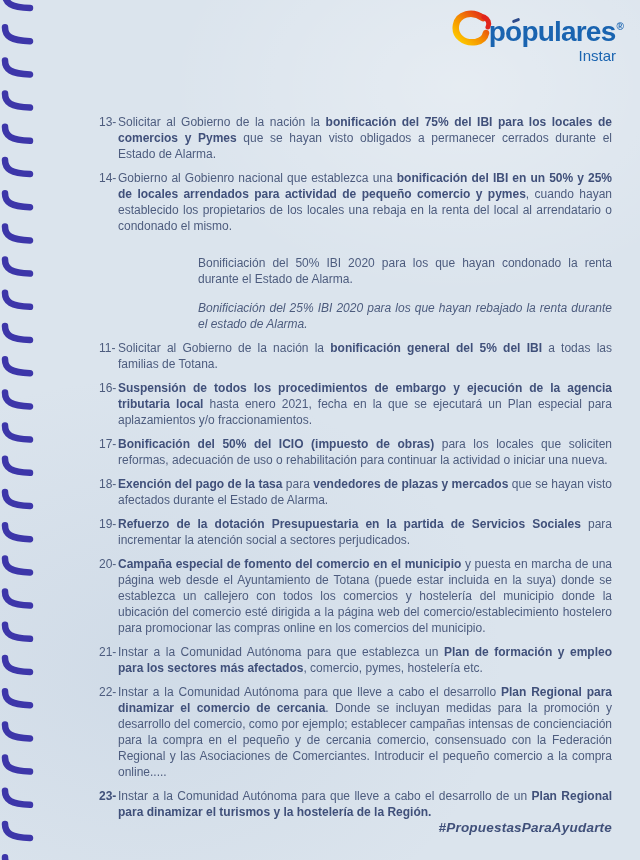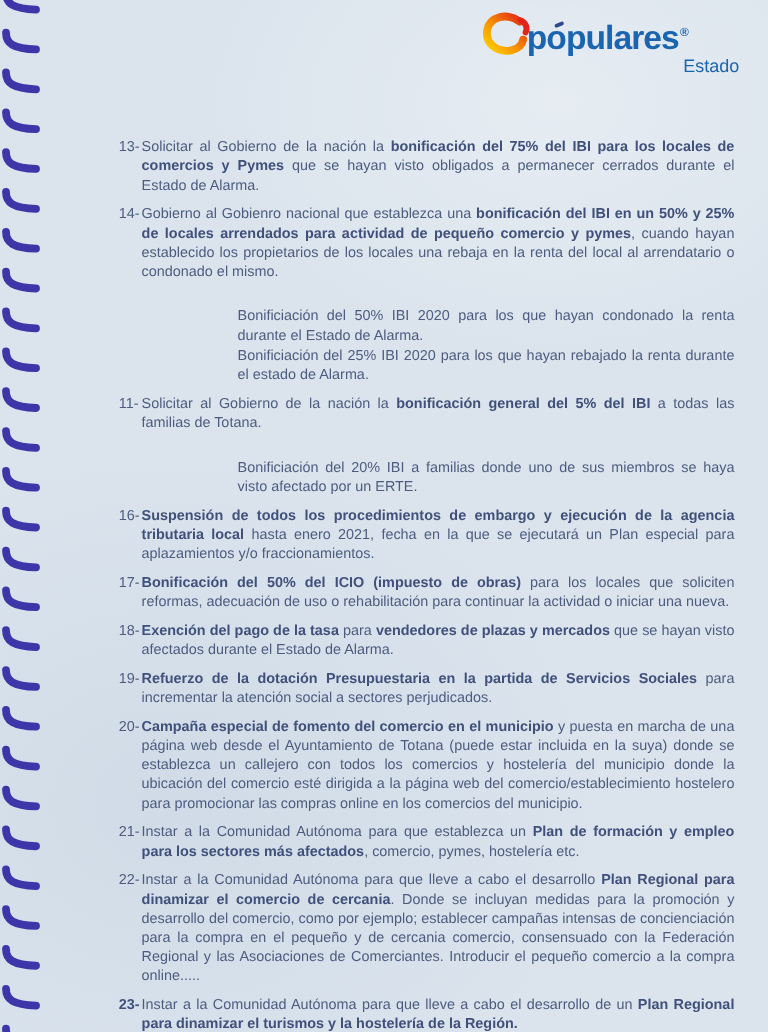--- a/index.html
+++ b/index.html
@@ -6,33 +6,33 @@
   body{
     width:640px;height:860px;position:relative;overflow:hidden;
     font-family:"Liberation Sans", sans-serif;
     background:
       radial-gradient(ellipse 420px 300px at 72% 10%, rgba(255,255,255,0.30), rgba(255,255,255,0) 70%),
       radial-gradient(ellipse 520px 420px at 22% 78%, rgba(150,172,200,0.16), rgba(150,172,200,0) 70%),
       var(--bg,#dbe4ed);
   }
   .spiral{position:absolute;left:0;top:0;pointer-events:none;}
   .logo-wrap{position:absolute;top:14px;right:18px;width:220px;}
-  .logo-row{display:flex;align-items:center;}
+  .logo-row{display:flex;align-items:center;justify-content:flex-end;}
   .gaviota{flex:0 0 auto;margin-right:-5px;margin-top:-4px;}
   .brand{font-size:28px;font-weight:bold;color:var(--blue,#1a64b0);letter-spacing:-0.8px;position:relative;}
   .brand .accent{position:absolute;left:23px;top:3px;width:8px;height:3px;background:#2d4a8a;border-radius:2px;transform:rotate(-22deg);}
   .reg{font-size:10px;font-weight:bold;color:var(--blue,#1a64b0);position:relative;top:-11px;left:1px;}
   .totana{text-align:right;color:var(--blue,#1a64b0);font-size:15px;margin-top:-3px;padding-right:6px;}
   .content{position:absolute;left:83px;top:114px;width:529px;
     color:var(--text,#4d5c7e);font-size:12px;line-height:16px;}
   .item{position:relative;padding-left:19px;text-align:justify;margin-top:8px;margin-left:16px;}
   .item:first-child{margin-top:0;}
   .num{position:absolute;left:0;top:0;}
   .sub{margin-left:115px;margin-top:21px;text-align:justify;}
-  .sub + .sub{margin-top:1px;}
+  .sub + .sub{margin-top:13px;font-style:italic;}
   .b{font-weight:bold;color:var(--bold,#40507a);}
   .hashtag{text-align:right;font-weight:bold;font-style:italic;font-size:13.5px;
     color:var(--bold,#40507a);margin-top:0px;letter-spacing:0.2px;}
 </style>
 </head>
 <body>
 
 <svg class="spiral" width="44" height="860" viewBox="0 0 44 860" aria-hidden="true">
     <path d="M5 -6 C 5 3 11 7.5 30 8" fill="none" stroke="#3d36a9" stroke-width="6.5" stroke-linecap="round"></path>
     <path d="M5 27.200000000000003 C 5 36.2 11 40.7 30 41.2" fill="none" stroke="#3d36a9" stroke-width="6.5" stroke-linecap="round"></path>
@@ -71,30 +71,29 @@
           <stop offset="0" stop-color="#ffd200"></stop>
           <stop offset="0.45" stop-color="#f59100"></stop>
           <stop offset="1" stop-color="#e1251b"></stop>
         </linearGradient>
       </defs>
       <path d="M31 8 C 20 0 6 4 4 15 C 2 26 12 34 24 32 C 29 31 33 28 34 23" fill="none" stroke="url(#gv)" stroke-width="6.5" stroke-linecap="round"></path>
       <path d="M32 7 C 36 9 38 13 36 17" fill="none" stroke="#e1251b" stroke-width="5" stroke-linecap="round"></path>
     </svg>
     <span class="brand"><span>populares</span><span class="accent"></span><span class="reg">®</span></span>
   </div>
-  <div class="totana">Estado</div>
+  <div class="totana">Instar</div>
 </div>
 
 <div class="content">
     <div class="item"><span class="num">13-</span><span>Solicitar al Gobierno de la nación la </span><span class="b">bonificación del 75% del IBI para los locales de comercios y Pymes</span><span> que se hayan visto obligados a permanecer cerrados durante el Estado de Alarma.</span></div>
     <div class="item"><span class="num">14-</span><span>Gobierno al Gobienro nacional que establezca una </span><span class="b">bonificación del IBI en un 50% y 25% de locales arrendados para actividad de pequeño comercio y pymes</span><span>, cuando hayan establecido los propietarios de los locales una rebaja en la renta del local al arrendatario o condonado el mismo.</span></div>
     <div class="sub"><span>Bonificiación del 50% IBI 2020 para los que hayan condonado la renta durante el Estado de Alarma.</span></div>
     <div class="sub"><span>Bonificiación del 25% IBI 2020 para los que hayan rebajado la renta durante el estado de Alarma.</span></div>
     <div class="item"><span class="num">11-</span><span>Solicitar al Gobierno de la nación la </span><span class="b">bonificación general del 5% del IBI</span><span> a todas las familias de Totana.</span></div>
-    <div class="sub"><span>Bonificiación del 20% IBI a familias donde uno de sus miembros se haya visto afectado por un ERTE.</span></div>
     <div class="item"><span class="num">16-</span><span class="b">Suspensión de todos los procedimientos de embargo y ejecución de la agencia tributaria local</span><span> hasta enero 2021, fecha en la que se ejecutará un Plan especial para aplazamientos y/o fraccionamientos.</span></div>
     <div class="item"><span class="num">17-</span><span class="b">Bonificación del 50% del ICIO (impuesto de obras)</span><span> para los locales que soliciten reformas, adecuación de uso o rehabilitación para continuar la actividad o iniciar una nueva.</span></div>
     <div class="item"><span class="num">18-</span><span class="b">Exención del pago de la tasa</span><span> para </span><span class="b">vendedores de plazas y mercados</span><span> que se hayan visto afectados durante el Estado de Alarma.</span></div>
     <div class="item"><span class="num">19-</span><span class="b">Refuerzo de la dotación Presupuestaria en la partida de Servicios Sociales</span><span> para incrementar la atención social a sectores perjudicados.</span></div>
     <div class="item"><span class="num">20-</span><span class="b">Campaña especial de fomento del comercio en el municipio</span><span> y puesta en marcha de una página web desde el Ayuntamiento de Totana (puede estar incluida en la suya) donde se establezca un callejero con todos los comercios y hostelería del municipio donde la ubicación del comercio esté dirigida a la página web del comercio/establecimiento hostelero para promocionar las compras online en los comercios del municipio.</span></div>
     <div class="item"><span class="num">21-</span><span>Instar a la Comunidad Autónoma para que establezca un </span><span class="b">Plan de formación y empleo para los sectores más afectados</span><span>, comercio, pymes, hostelería etc.</span></div>
     <div class="item"><span class="num">22-</span><span>Instar a la Comunidad Autónoma para que lleve a cabo el desarrollo </span><span class="b">Plan Regional para dinamizar el comercio de cercania</span><span>. Donde se incluyan medidas para la promoción y desarrollo del comercio, como por ejemplo; establecer campañas intensas de concienciación para la compra en el pequeño y de cercania comercio, consensuado con la Federación Regional y las Asociaciones de Comerciantes. Introducir el pequeño comercio a la compra online.....</span></div>
     <div class="item"><span class="num b">23-</span><span>Instar a la Comunidad Autónoma para que lleve a cabo el desarrollo de un </span><span class="b">Plan Regional para dinamizar el turismos y la hostelería de la Región.</span></div>
     <div class="hashtag">#PropuestasParaAyudarte</div>
   </div>

